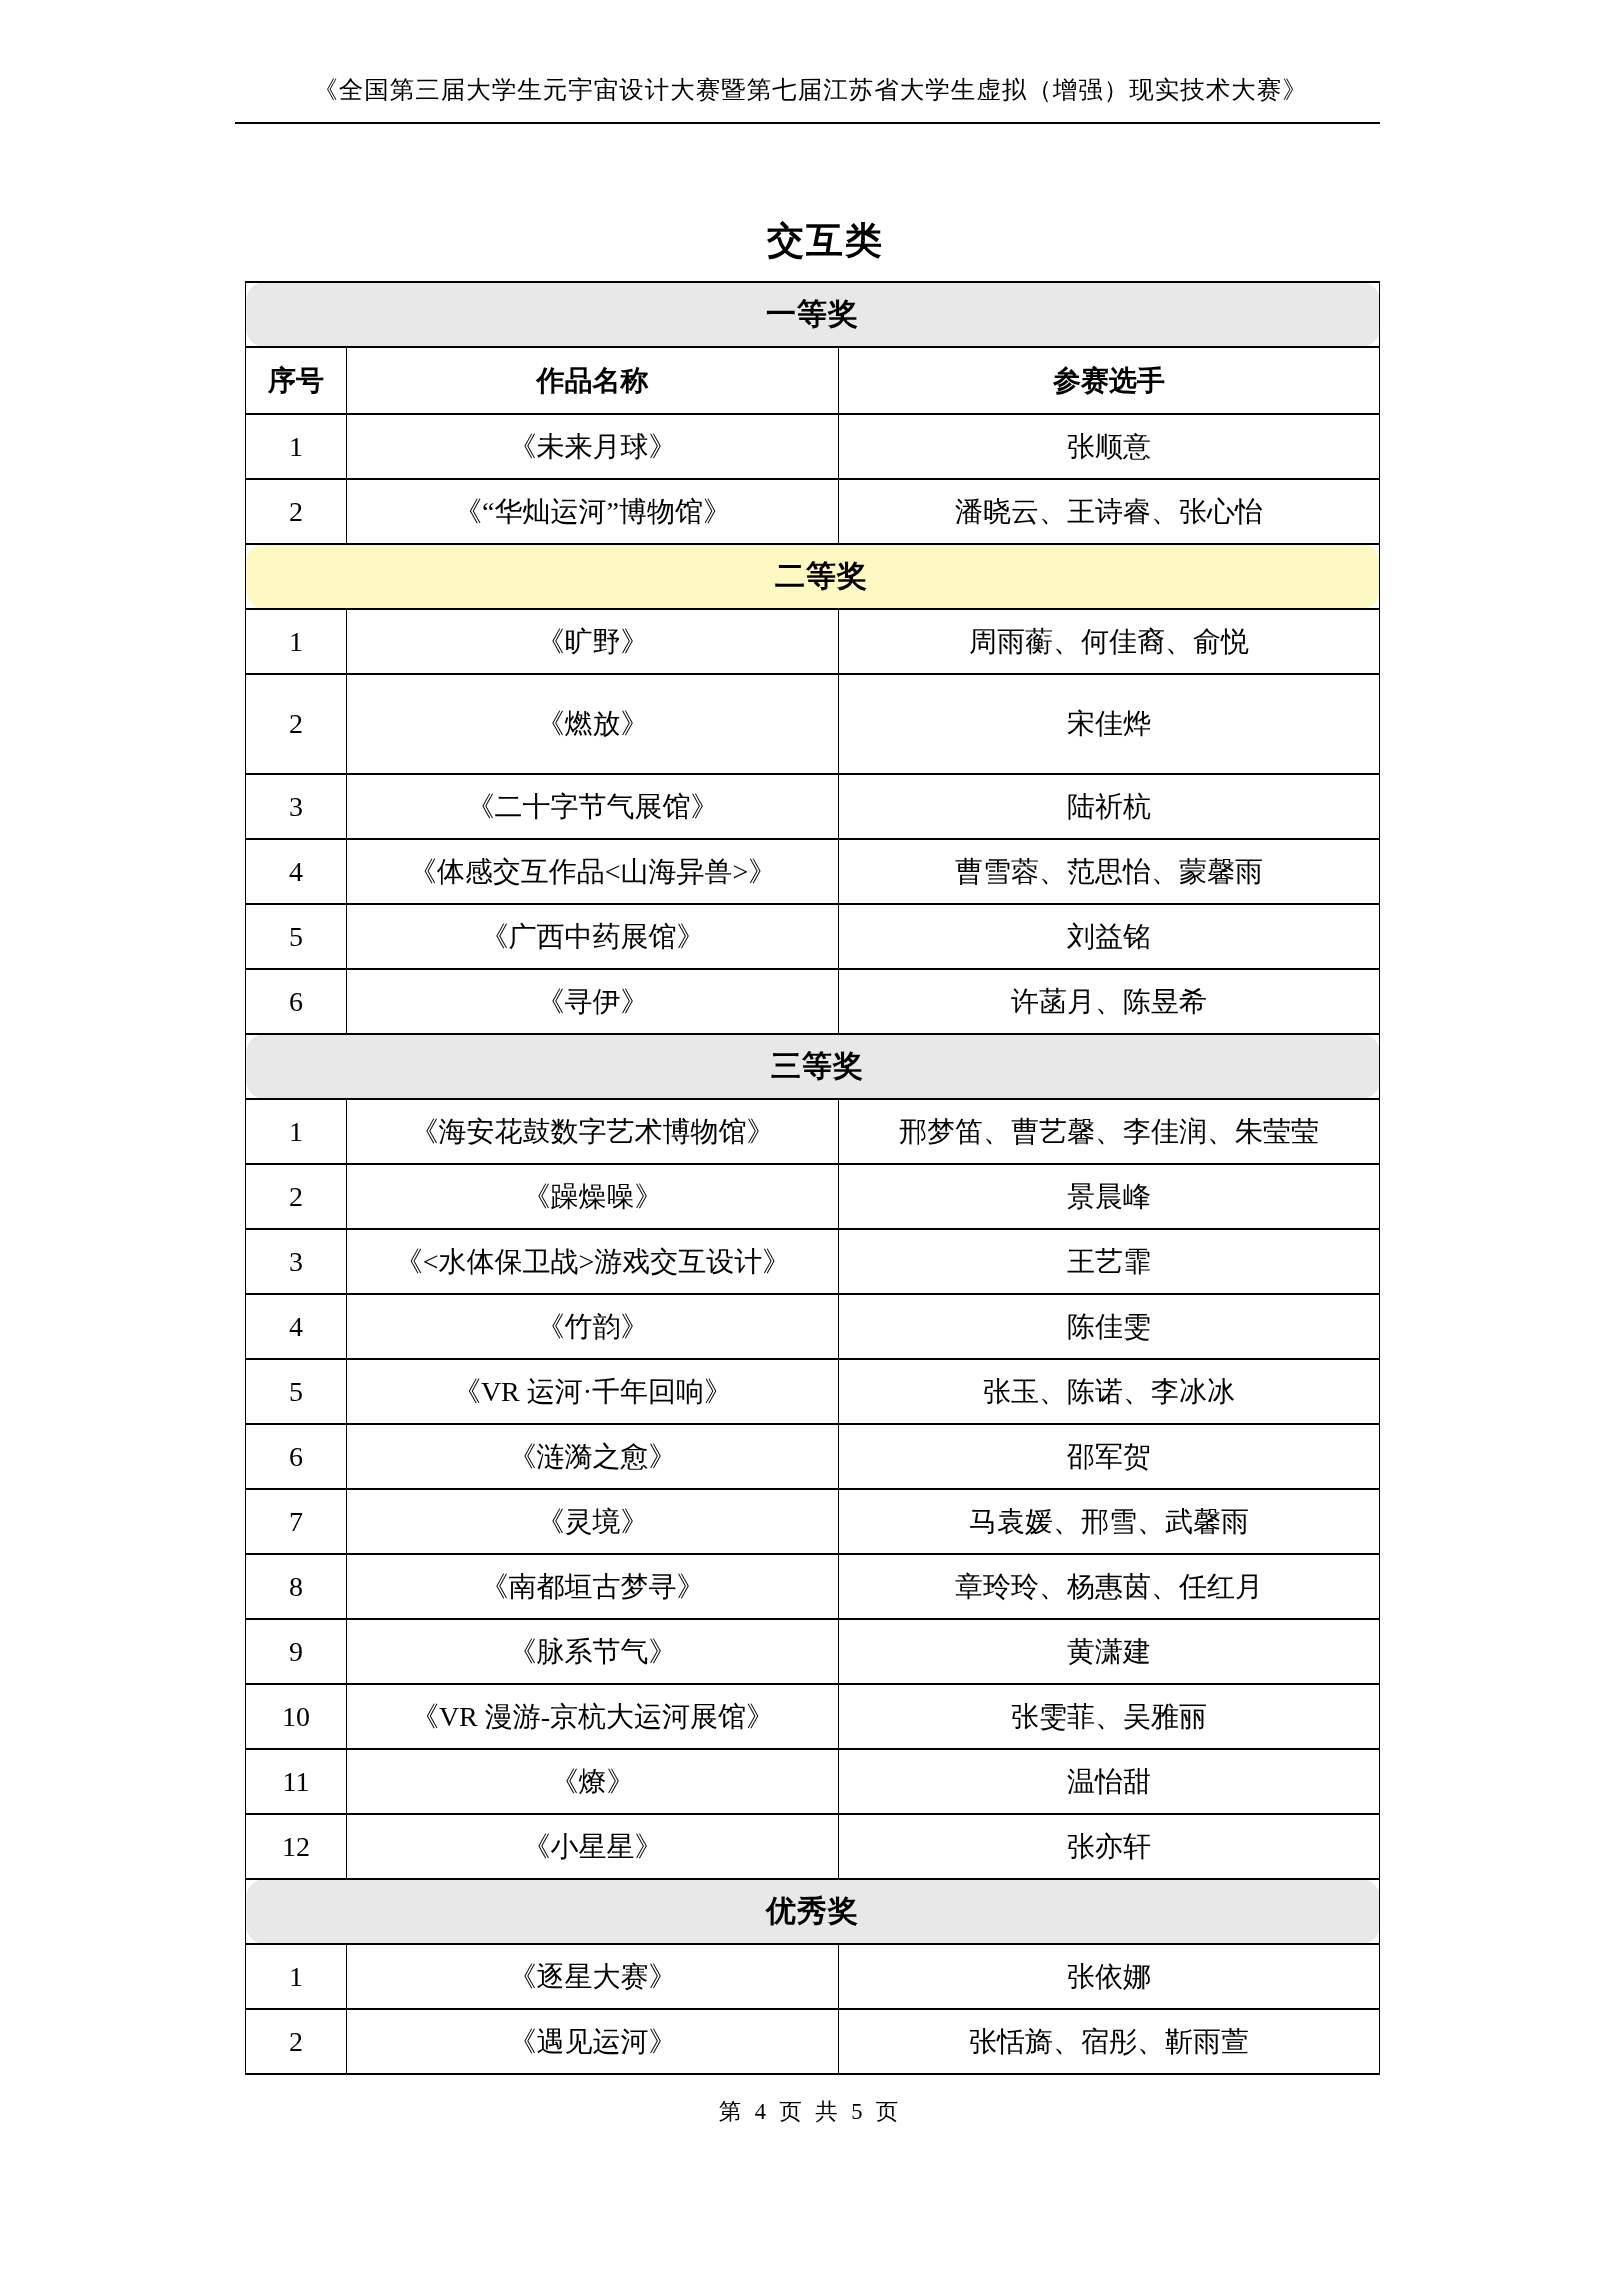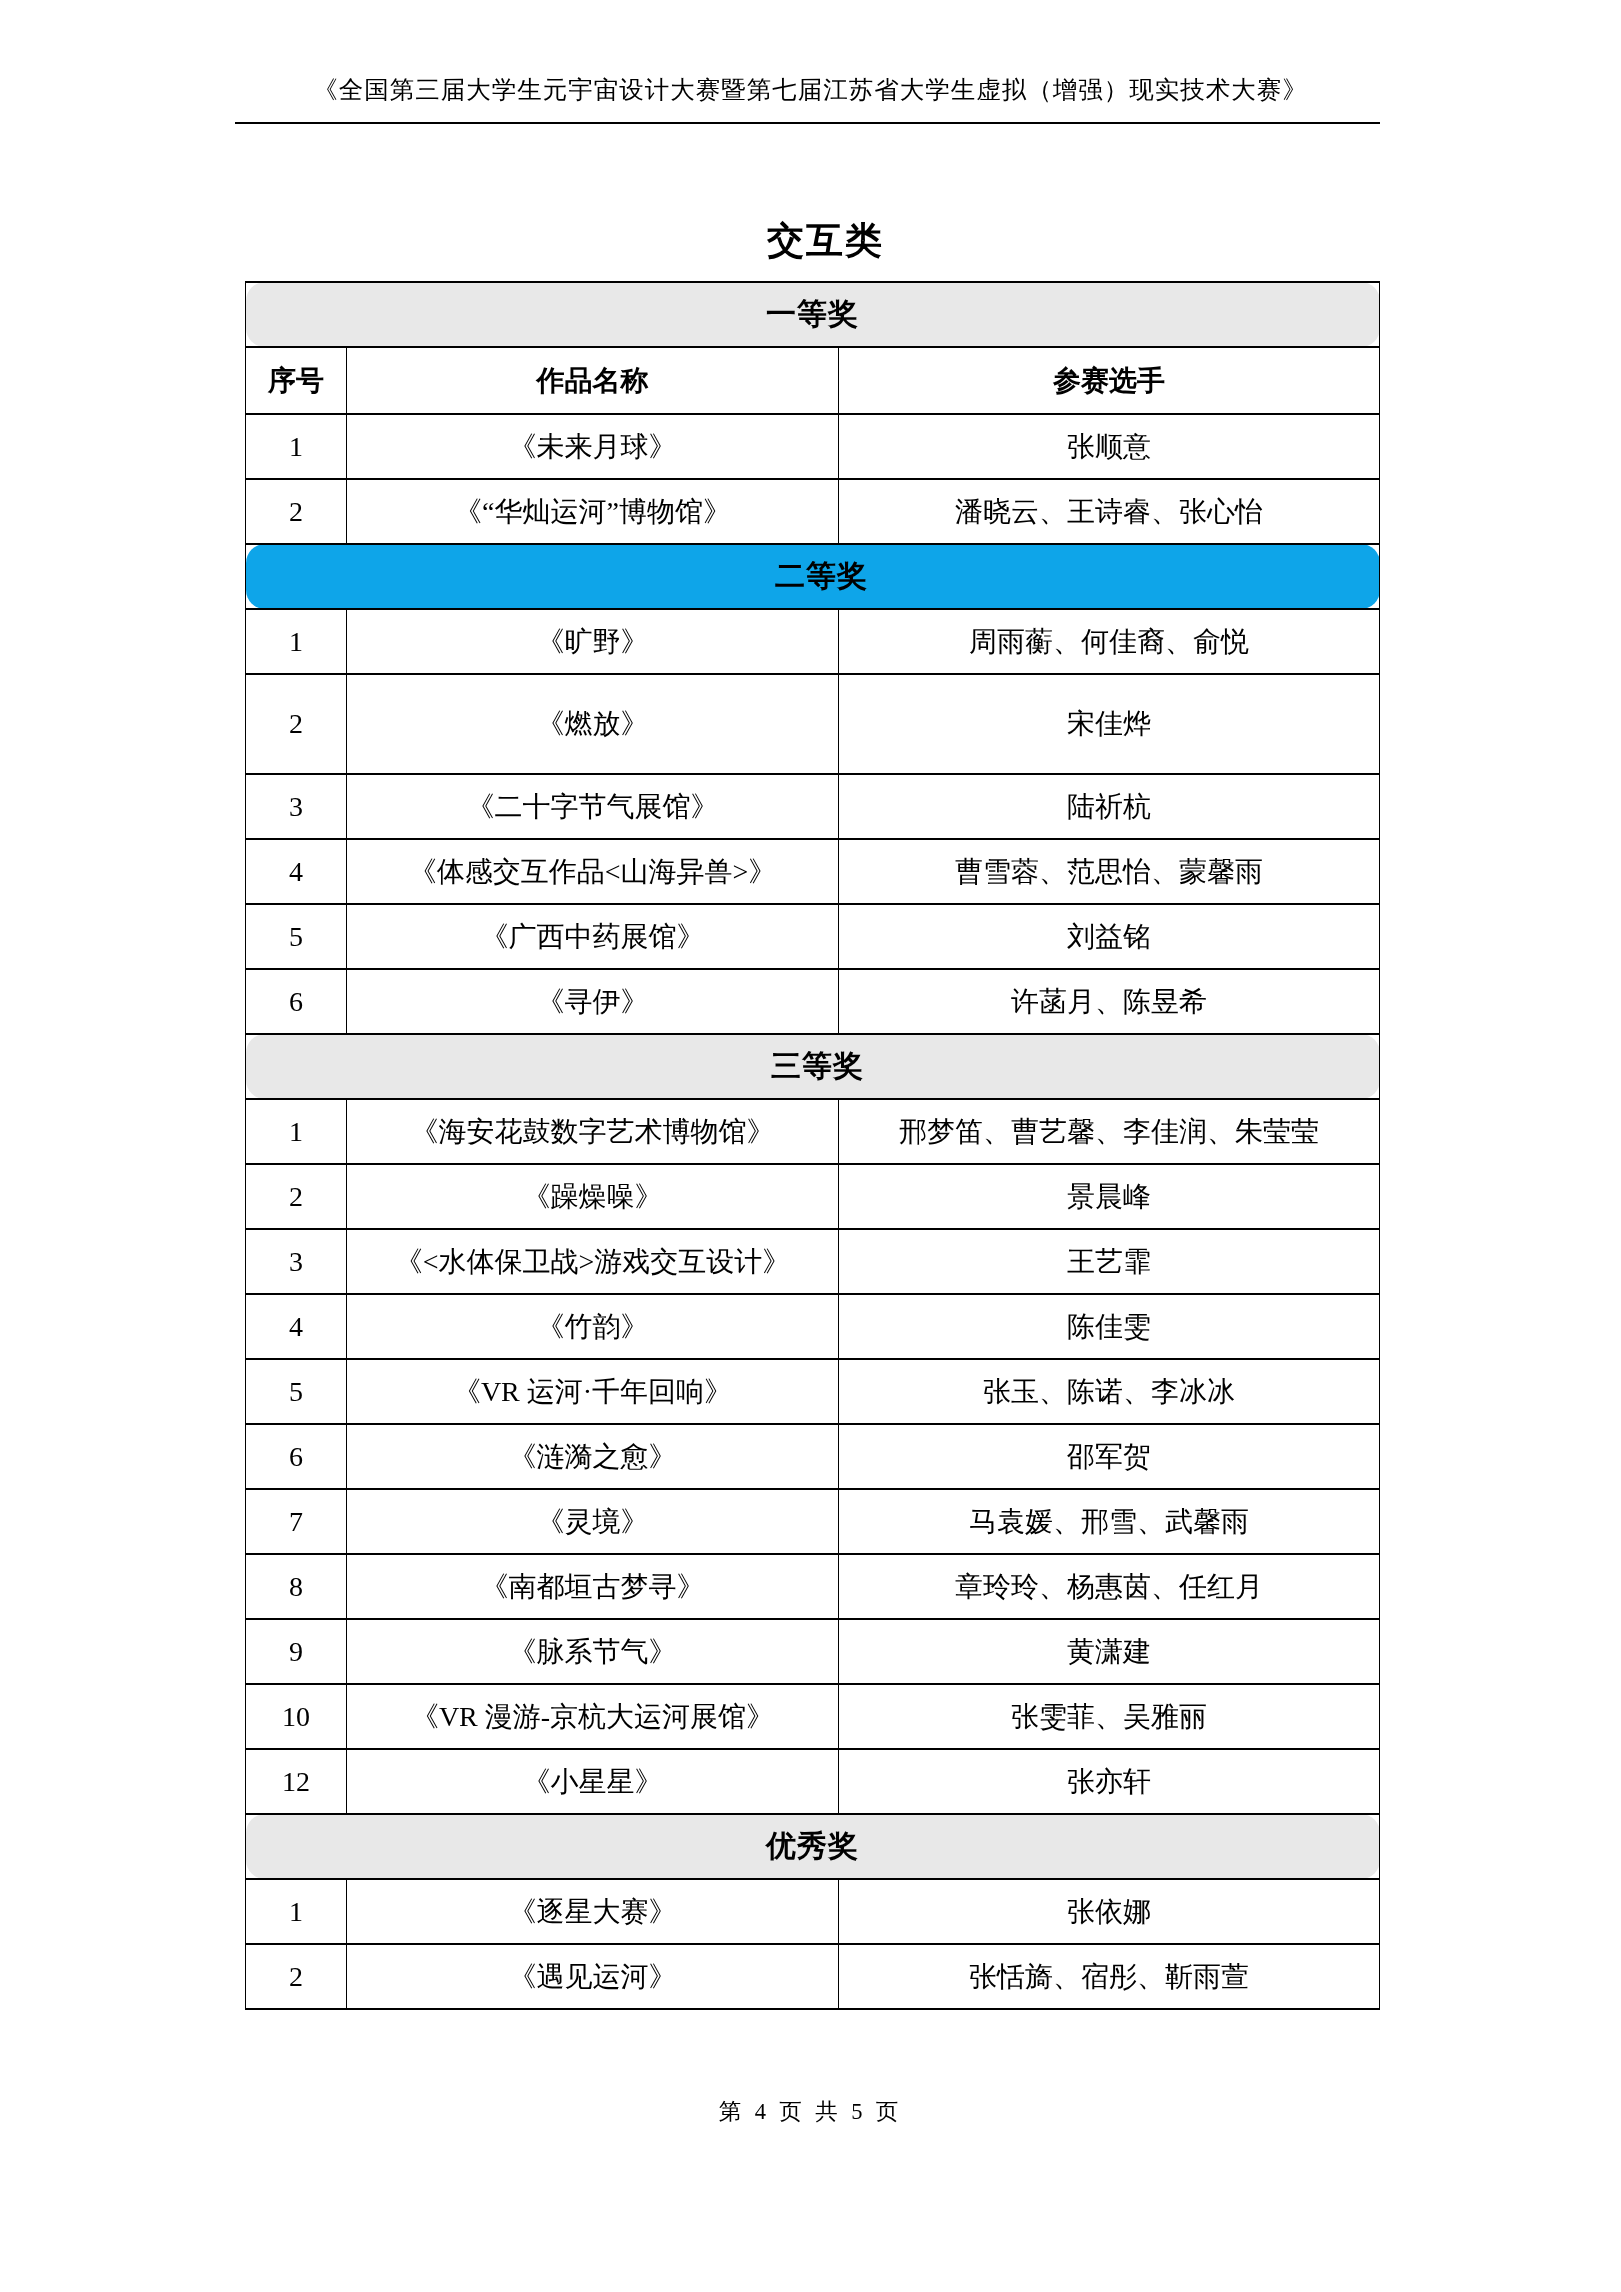--- a/index.html
+++ b/index.html
@@ -69,21 +69,21 @@
         <td class="num-cell">1</td>
         <td>《未来月球》</td>
         <td>张顺意</td>
       </tr>
       <tr class="data-row">
         <td class="num-cell">2</td>
         <td>《“华灿运河”博物馆》</td>
         <td>潘晓云、王诗睿、张心怡</td>
       </tr>
       <tr class="section-row">
-        <td colspan="3" style="background: #0ea5e9; padding-left: 24px;">二等奖</td>
+        <td colspan="3" style="background: #fef9c3; padding-left: 24px;">二等奖</td>
       </tr>
       <tr class="data-row">
         <td class="num-cell">1</td>
         <td>《旷野》</td>
         <td>周雨蘅、何佳裔、俞悦</td>
       </tr>
       <tr class="data-row tall">
         <td class="num-cell">2</td>
         <td>《燃放》</td>
         <td>宋佳烨</td>
@@ -155,20 +155,25 @@
         <td class="num-cell">9</td>
         <td>《脉系节气》</td>
         <td>黄潇建</td>
       </tr>
       <tr class="data-row">
         <td class="num-cell">10</td>
         <td>《VR 漫游-京杭大运河展馆》</td>
         <td>张雯菲、吴雅丽</td>
       </tr>
       <tr class="data-row">
+        <td class="num-cell">11</td>
+        <td>《燎》</td>
+        <td>温怡甜</td>
+      </tr>
+      <tr class="data-row">
         <td class="num-cell">12</td>
         <td>《小星星》</td>
         <td>张亦轩</td>
       </tr>
       <tr class="section-row">
         <td colspan="3" style="background: rgb(232, 232, 232);">优秀奖</td>
       </tr>
       <tr class="data-row">
         <td class="num-cell">1</td>
         <td>《逐星大赛》</td>

